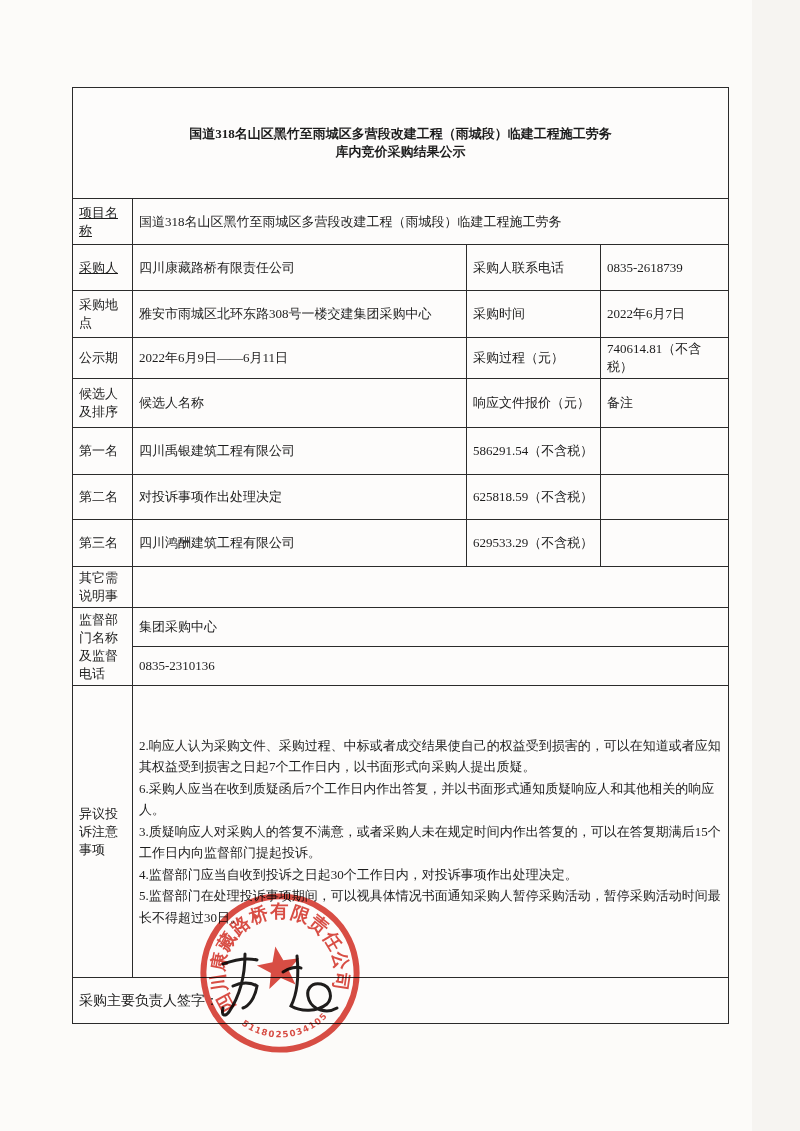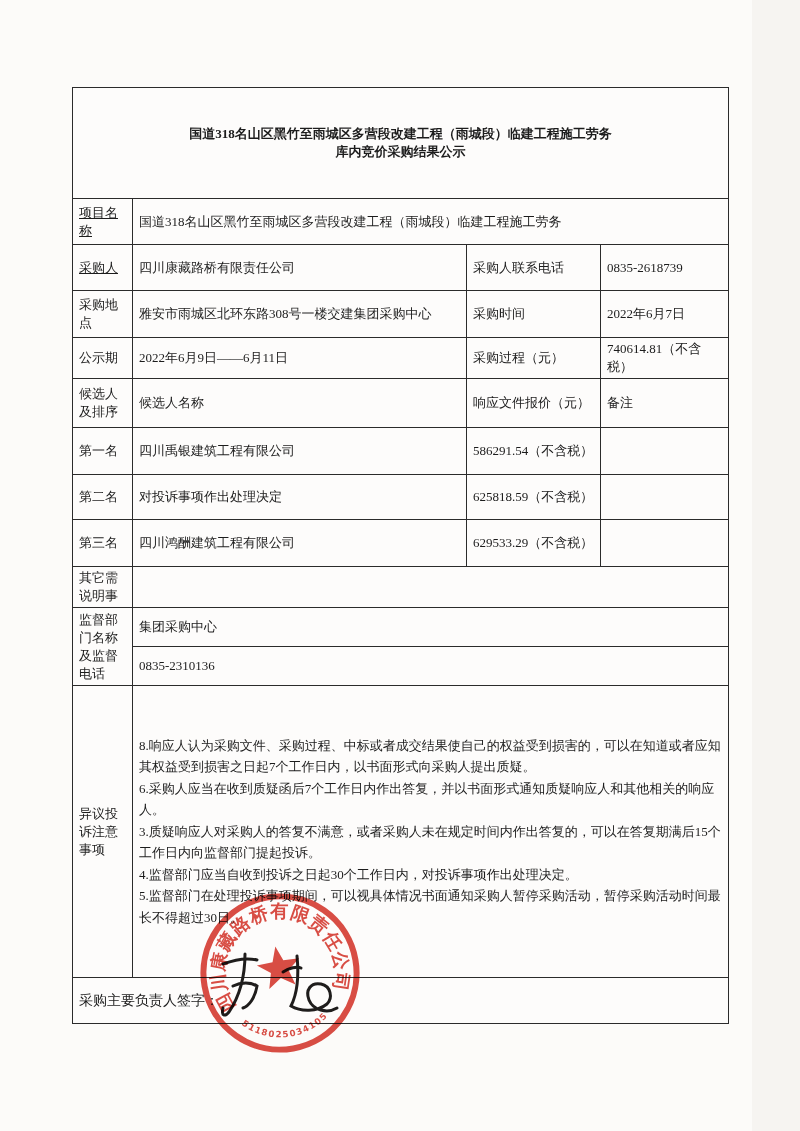--- a/index.html
+++ b/index.html
@@ -137,21 +137,21 @@
       <td colspan="3" class="center h38">集团采购中心</td>
     </tr>
     <tr>
       <td colspan="3" class="center h38">0835-2310136</td>
     </tr>
 
     <tr>
       <td class="label-cell">异议投诉注意事项</td>
       <td colspan="3" class="notice-cell">
         <div class="notice-inner">
-          <div>8.响应人认为采购文件、采购过程、中标或者成交结果使自己的权益受到损害的，可以在知道或者应知其权益受到损害之日起7个工作日内，以书面形式向采购人提出质疑。</div>
+          <div>2.响应人认为采购文件、采购过程、中标或者成交结果使自己的权益受到损害的，可以在知道或者应知其权益受到损害之日起7个工作日内，以书面形式向采购人提出质疑。</div>
           <div>6.采购人应当在收到质疑函后7个工作日内作出答复，并以书面形式通知质疑响应人和其他相关的响应人。</div>
           <div>3.质疑响应人对采购人的答复不满意，或者采购人未在规定时间内作出答复的，可以在答复期满后15个工作日内向监督部门提起投诉。</div>
           <div>4.监督部门应当自收到投诉之日起30个工作日内，对投诉事项作出处理决定。</div>
           <div>5.监督部门在处理投诉事项期间，可以视具体情况书面通知采购人暂停采购活动，暂停采购活动时间最长不得超过30日。</div>
         </div>
       </td>
     </tr>
 
     <tr class="sig-row">
       <td colspan="4">采购主要负责人签字：</td>

